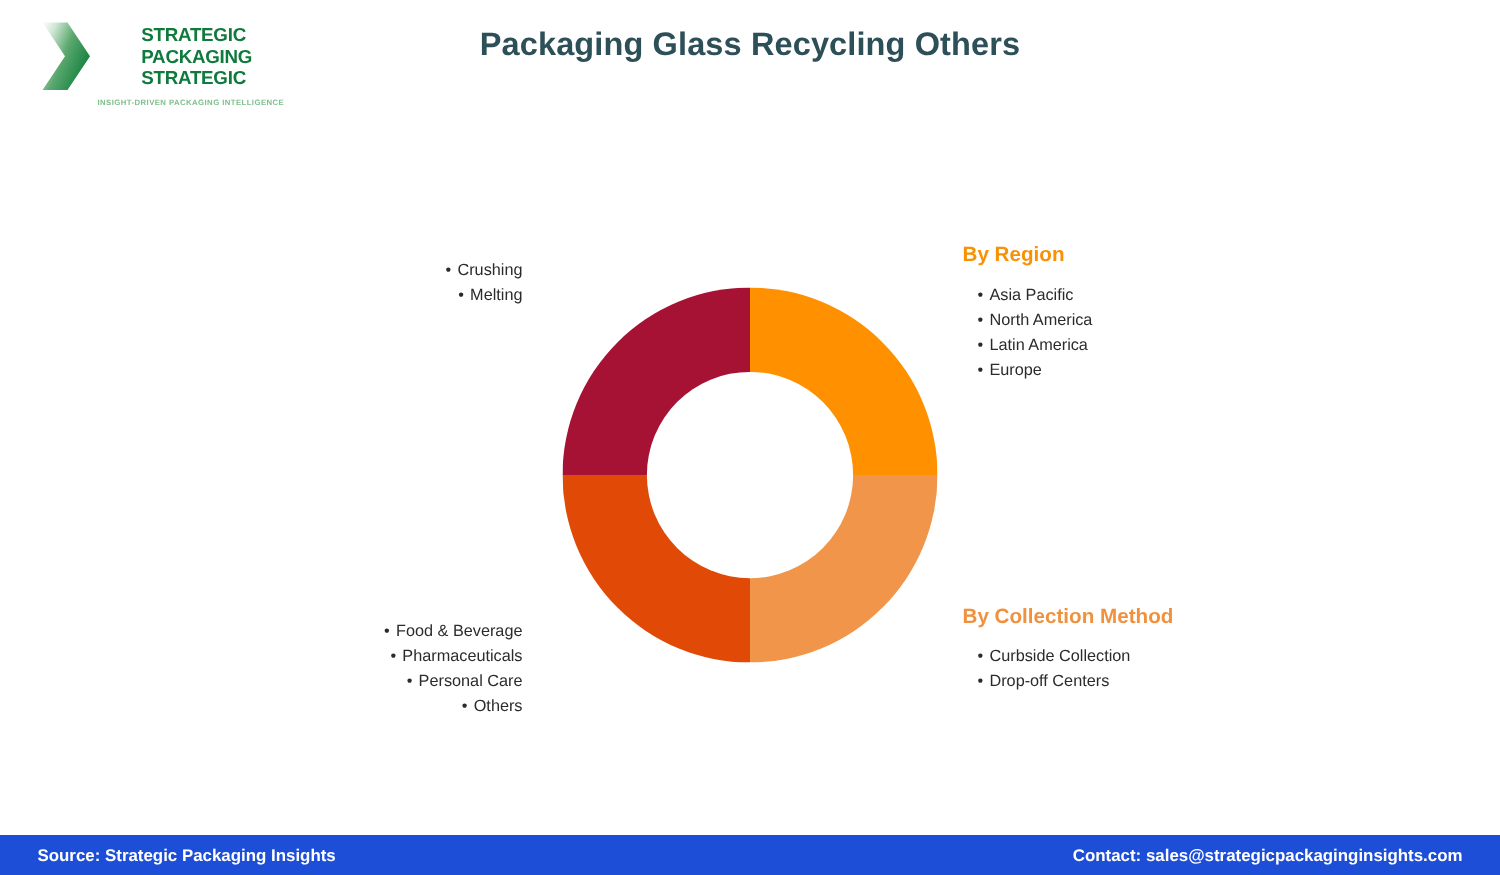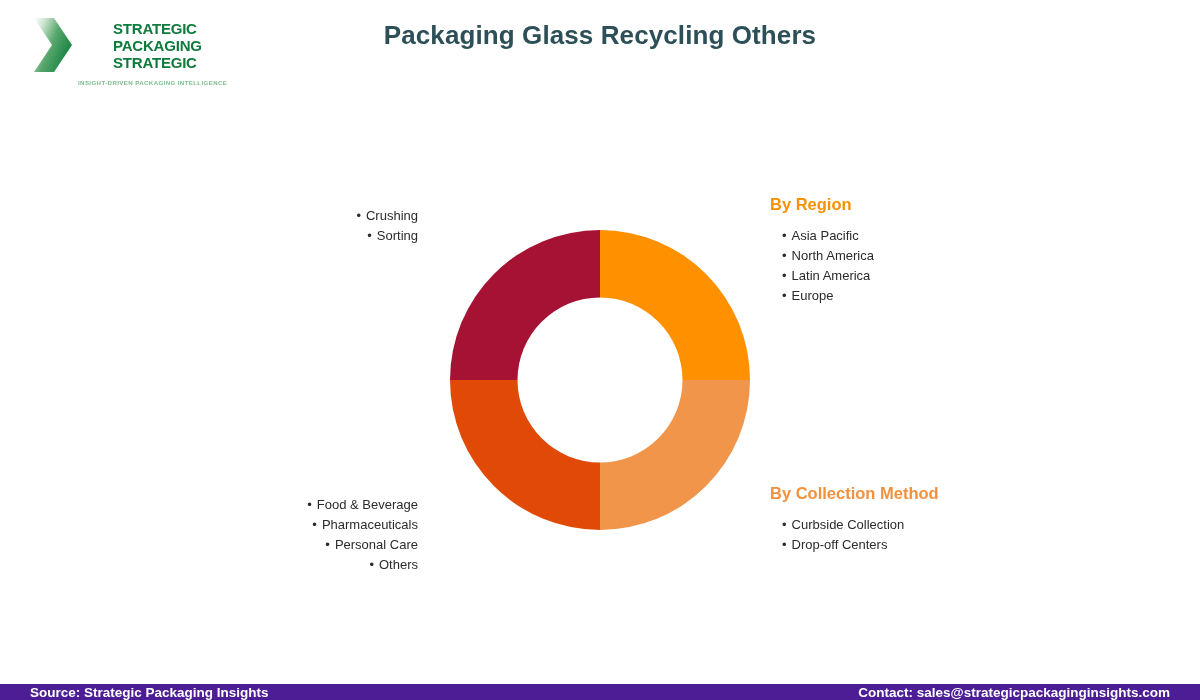--- a/index.html
+++ b/index.html
@@ -109,22 +109,22 @@
   #cat-region     { left: 770px; top: 194px; width: 280px; }
   #cat-enduse     { left: 150px; top: 483px; width: 280px; }
   #cat-collection { left: 770px; top: 483px; width: 300px; }
 
   
   .footer {
     position: absolute;
     left: 0;
     bottom: 0;
     width: 1200px;
-    height: 16px;
-    background: #4c1d95;
+    height: 32px;
+    background: #1d4ed8;
     display: flex;
     align-items: center;
     justify-content: space-between;
   }
   .footer-left {
     margin-left: 30px;
     font-size: 13.5px;
     font-weight: bold;
     color: #ffffff;
   }
@@ -170,21 +170,21 @@
 
     <path id="seg-3" d="M150 150 L0 150 A150 150 0 0 1 150 0 Z" fill="#A51233"></path>
 
     <circle cx="150" cy="150" r="82.5" fill="#ffffff"></circle>
   </svg>
 </div>
 
 <div class="cat cat-left" id="cat-recycling">
   <ul>
       <li><span class="bullet">•</span><span>Crushing</span></li>
-      <li><span class="bullet">•</span><span>Sorting</span></li>
+      <li><span class="bullet">•</span><span>Melting</span></li>
     </ul>
 </div>
 
 <div class="cat cat-right" id="cat-region">
   <div class="cat-title" style="color: rgb(249, 145, 4);">By Region</div>
   <ul>
       <li><span class="bullet">•</span><span>Asia Pacific</span></li>
       <li><span class="bullet">•</span><span>North America</span></li>
       <li><span class="bullet">•</span><span>Latin America</span></li>
       <li><span class="bullet">•</span><span>Europe</span></li>

